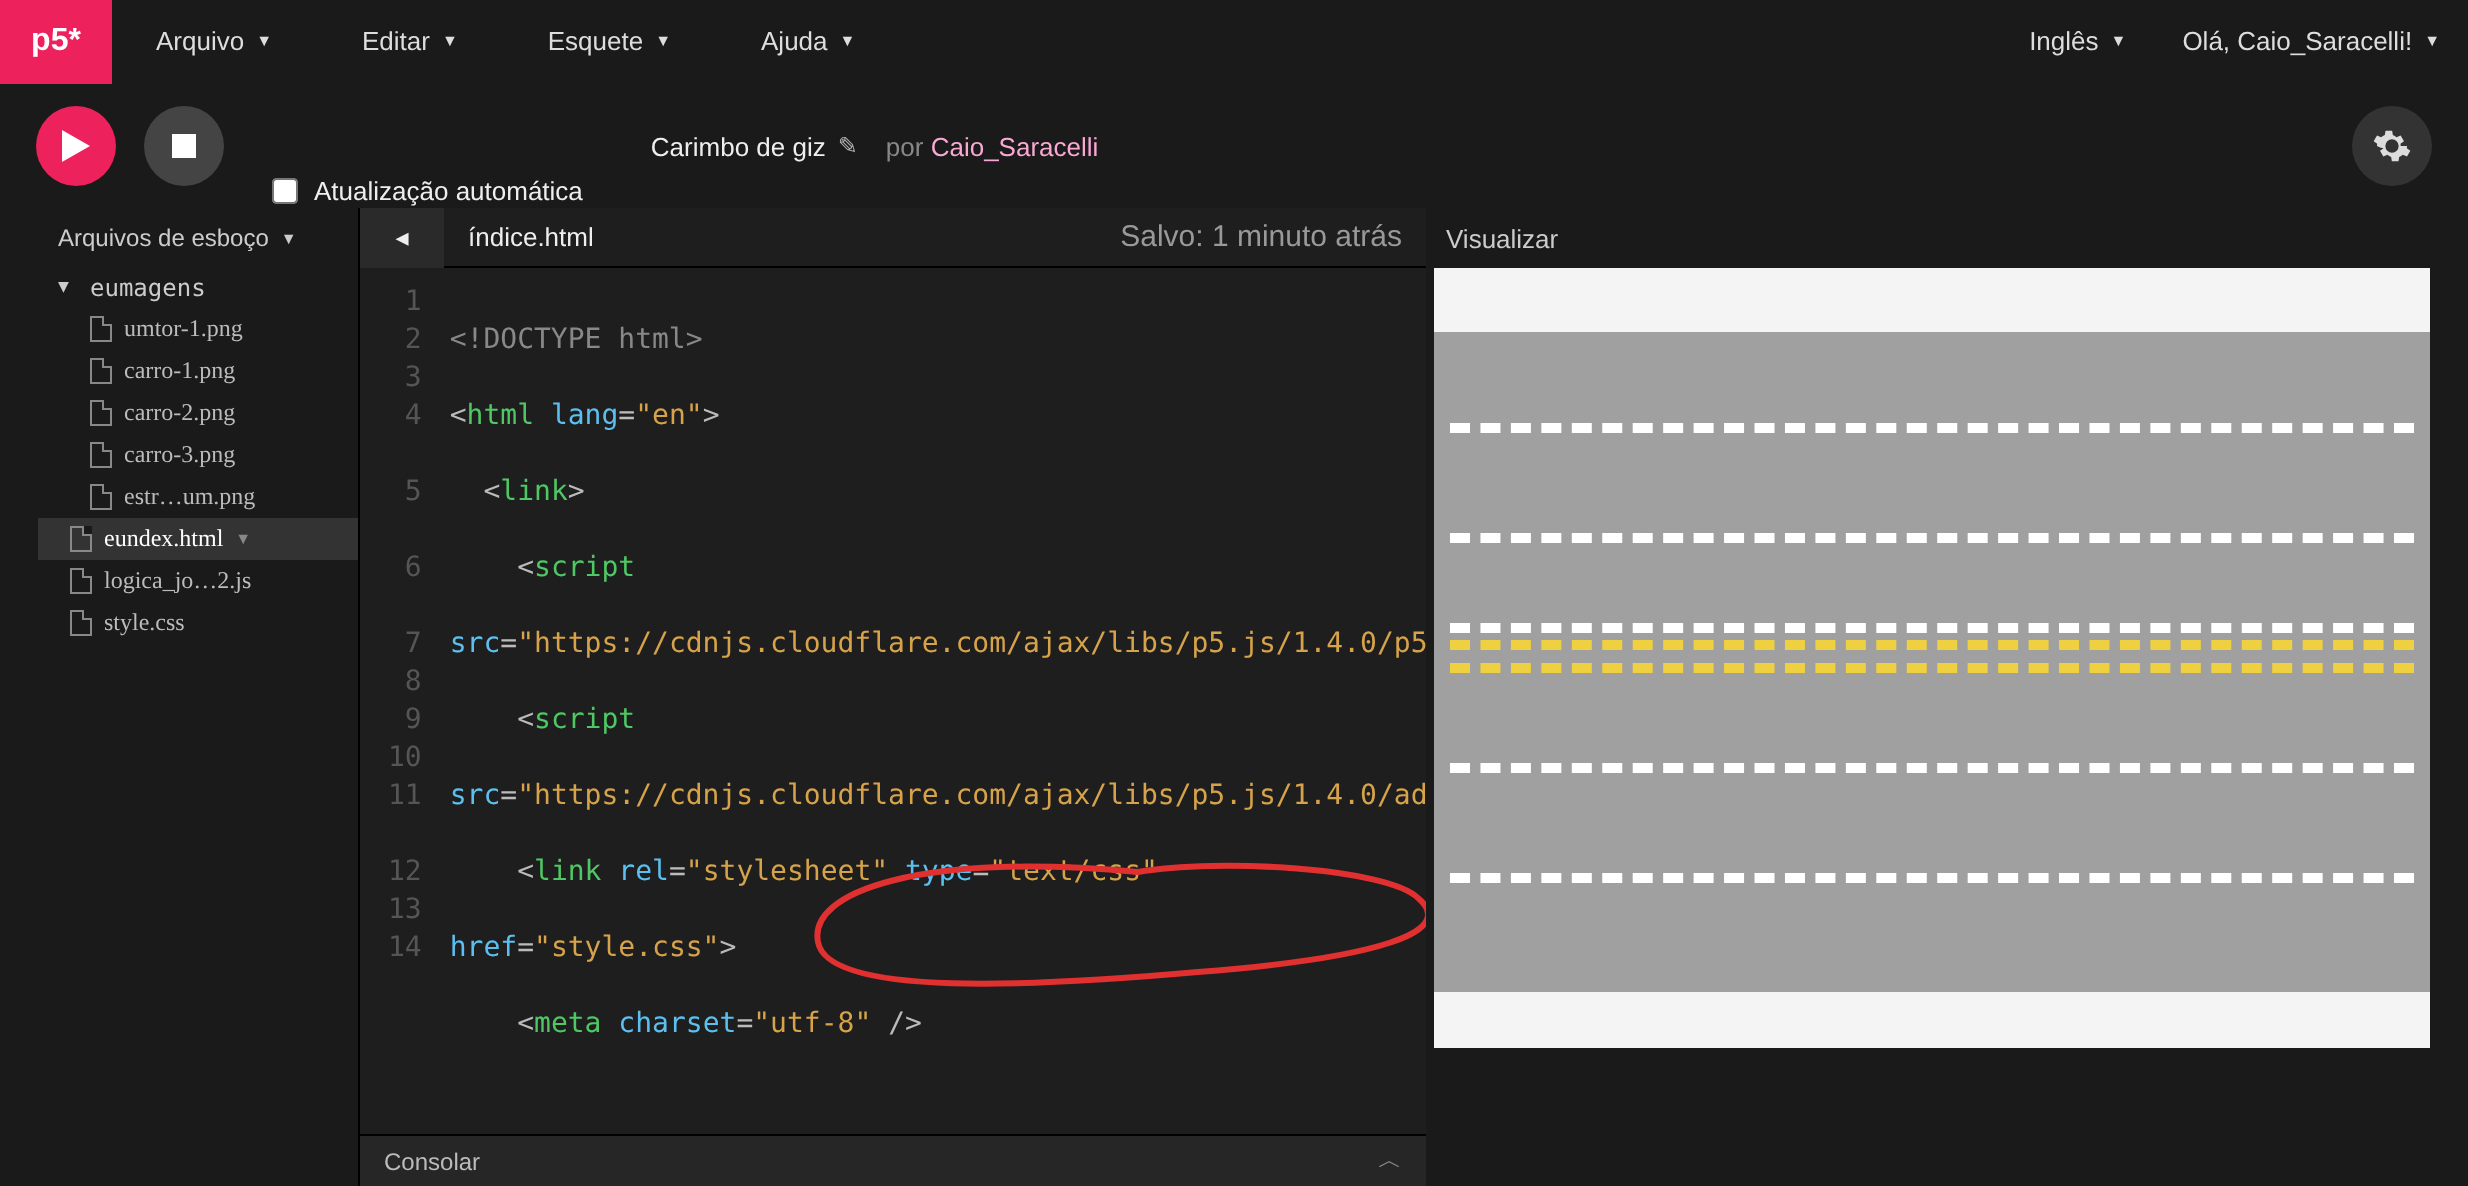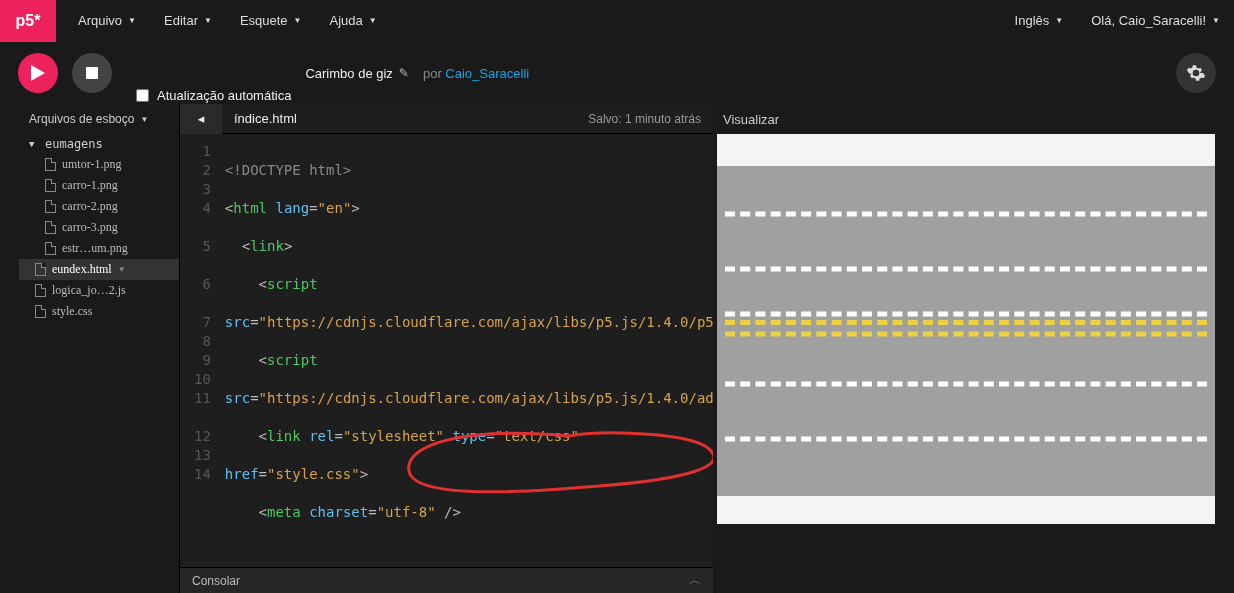--- a/index.html
+++ b/index.html
@@ -25,21 +25,21 @@
     height: 42px;
     background: #ed225d;
     display: flex;
     align-items: center;
     justify-content: center;
     color: white;
     font-weight: bold;
     font-size: 16px;
     cursor: pointer;
   }
-  .menubar-items { display: flex; gap: 0; margin-left: 8px; align-items: flex-end; }
+  .menubar-items { display: flex; gap: 17px; margin-left: 8px; align-items: flex-end; }
   .menubar-item {
     padding: 0 14px;
     line-height: 42px;
     color: #ddd;
     cursor: pointer;
     display: flex;
     align-items: center;
     gap: 4px;
   }
   .menubar-item .caret { font-size: 8px; margin-left: 2px; }
@@ -70,25 +70,25 @@
     cursor: pointer;
   }
   .stop-btn .square { width: 12px; height: 12px; background: #fff; }
   .auto-refresh {
     display: flex; align-items:center; gap: 8px; margin-left: 10px;
     color: #eee;
     margin-top: 44px;
   }
   .auto-refresh input { accent-color:#ed225d; }
   .sketch-name {
-    color: #eee; display:flex; align-items:center; gap:6px;
+    margin-left: 20px; color: #eee; display:flex; align-items:center; gap:6px;
   }
   .sketch-name .pencil { font-size: 12px; opacity: .7; }
   .by { color:#888; }
-  .by a { color:#0ea5e9; text-decoration:none; }
+  .by a { color:#f9a8d4; text-decoration:none; }
   .toolbar-right { margin-left:auto; }
   .settings-btn {
     width: 40px; height: 40px; border-radius: 50%; background: #333;
     display:flex; align-items:center; justify-content:center; cursor:pointer;
   }
 
   
   .main {
     display:flex;
     height: calc(593px - 42px - 62px);
@@ -150,21 +150,21 @@
     border-bottom:1px solid #000;
   }
   .collapse-files {
     width:42px; height:30px;
     display:flex; align-items:center; justify-content:center;
     background:#2a2a2a;
     cursor:pointer;
     color:#eee;
   }
   .tab-name { padding:0 12px; color:#eee; font-size:13px; }
-  .save-status { margin-left:auto; padding-right:12px; color:#999; font-size:12px; }
+  .save-status { margin-left:auto; padding-right:12px; color:#999; font-size:15px; }
 
   .editor {
     flex:1;
     display:flex;
     background:#1e1e1e;
     font-family: "Menlo","Consolas",monospace;
     font-size:14px;
     line-height:19px;
     overflow:hidden;
     position:relative;

